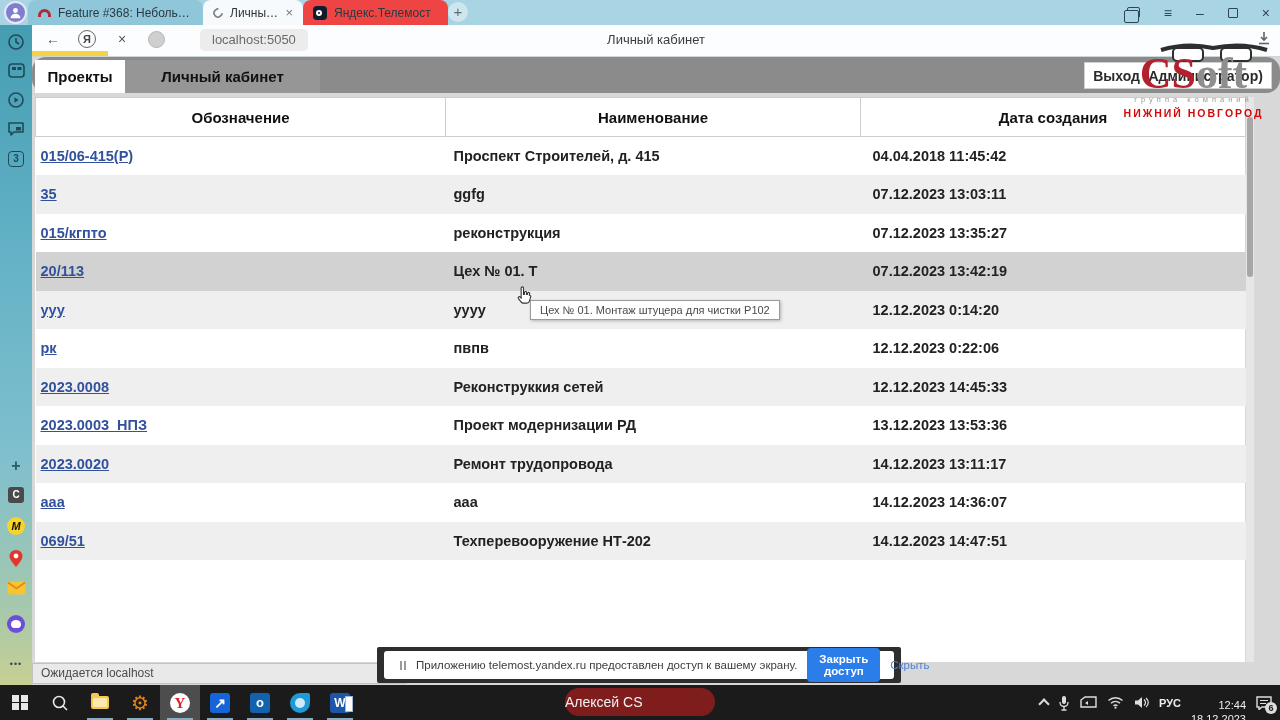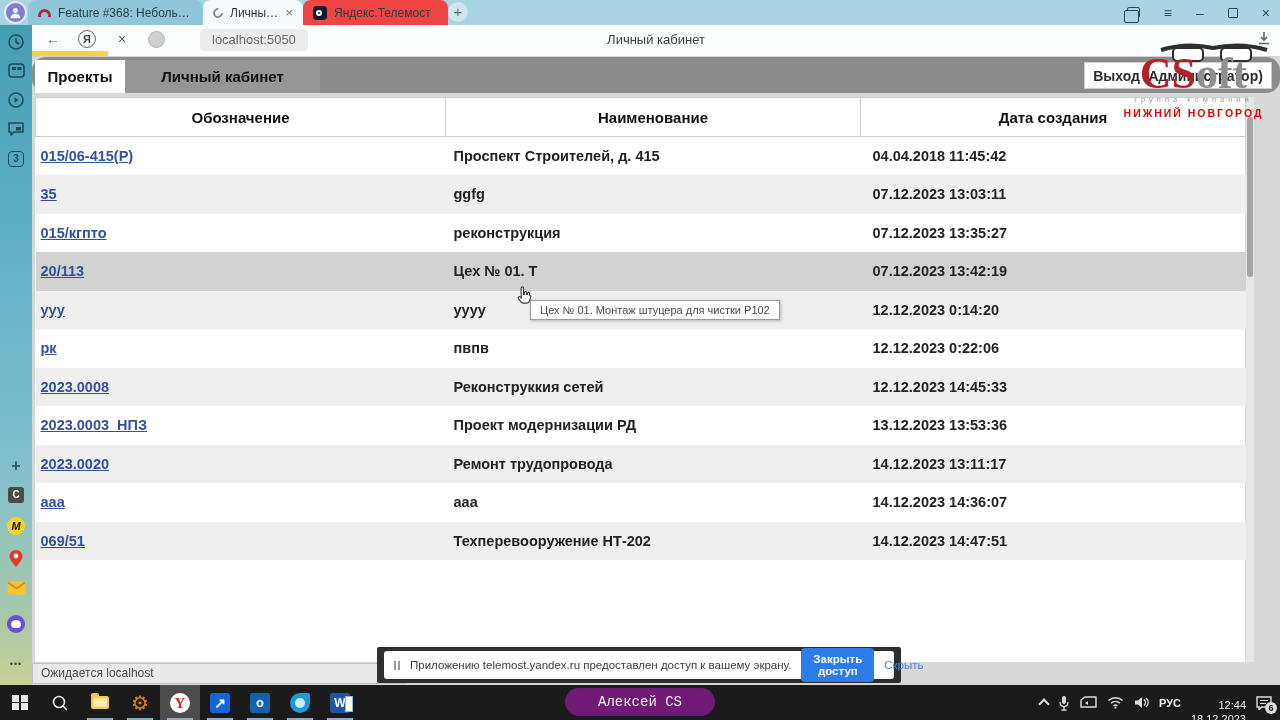--- a/index.html
+++ b/index.html
@@ -90,21 +90,21 @@
 
   .tooltip { position:absolute; left:498px; top:243px; background:#fff; border:1px solid #9a9a9a;
              padding:3px 9px; font-size:11px; color:#4a4a4a; white-space:nowrap; box-shadow:1px 1px 3px rgba(0,0,0,.25); z-index:6; }
   .cursor { position:absolute; left:482px; top:228px; z-index:7; }
 
   .statusbubble { position:absolute; left:0; bottom:1px; width:375px; height:21px; background:#e9e9e9;
                   border:1px solid #c2c2c2; font-size:12px; color:#4c4c4c; line-height:19px; padding-left:8px; }
 
   .notif-wrap { position:absolute; left:345px; bottom:2px; width:524px; height:36px; background:#2e2e2e;
                 border-radius:2px; display:flex; align-items:center; justify-content:center; z-index:8; }
-  .notif { width:510px; height:28px; background:#fff; border-radius:3px; display:flex; align-items:center; gap:10px; padding:0 10px; }
+  .notif { width:510px; height:28px; background:#fff; border-radius:3px; display:flex; align-items:center; gap:10px; padding:0 16px; }
   .pause-ico { display:flex; gap:2px; }
   .pause-ico i { width:2px; height:9px; background:#9a9a9a; display:block; }
   .notif-text { font-size:11.5px; color:#3c3c3c; white-space:nowrap; }
   .notif-btn { margin-left:auto; background:#2b7de9; color:#fff; border:none; border-radius:4px;
                font-family:inherit; font-size:11.5px; font-weight:bold; padding:5px 12px; cursor:pointer; }
   .notif-link { font-size:11.5px; color:#4a84d8; text-decoration:none; cursor:pointer; }
 
   
   .watermark { position:absolute; right:4px; top:36px; width:165px; text-align:center; z-index:50; pointer-events:none; }
   .glasses { margin-left:40px; margin-bottom:-14px; }
@@ -130,22 +130,22 @@
   .arrow-sq { width:20px; height:20px; background:#1565d8; border-radius:3px; color:#fff; font-size:14px;
               font-weight:bold; text-align:center; line-height:20px; }
   .outlook-sq { width:20px; height:20px; background:#1262ad; border-radius:3px; color:#fff; font-size:13px;
                 font-weight:bold; text-align:center; line-height:19px; }
   .nano-sq { width:20px; height:20px; background:#1d9bd8; border-radius:50% 10% 50% 50%; position:relative; }
   .nano-sq::after { content:""; position:absolute; left:5px; top:5px; width:10px; height:10px; border-radius:50%; background:#cfeafa; }
   .word-sq { width:20px; height:20px; background:#1d55a8; border-radius:3px; color:#fff; font-size:12px;
              font-weight:bold; text-align:center; line-height:20px; position:relative; }
   .word-sq::after { content:""; position:absolute; right:-3px; top:3px; width:6px; height:14px; background:#fff;
                     border:1px solid #9db7d8; }
-  .presenter { position:absolute; left:565px; top:3px; width:150px; height:28px; background:#701a75;
-               border-radius:14px; color:#f2f2f2; font-size:14px; text-align:center; line-height:28px;font-family:Liberation Mono, monospace; }
+  .presenter { position:absolute; left:565px; top:3px; width:150px; height:28px; background:#7f1d1d;
+               border-radius:14px; color:#f2f2f2; font-size:14px; line-height:28px; }
   .tray { position:absolute; right:0; top:0; height:35px; display:flex; align-items:center; gap:10px; padding-right:8px; }
   .tray-ico { display:flex; align-items:center; justify-content:center; cursor:pointer; }
   .chev { width:8px; height:8px; border-left:2px solid #ddd; border-top:2px solid #ddd; transform:rotate(45deg); margin-top:3px; }
   .lang { font-size:11px; font-weight:bold; color:#eee; cursor:pointer; }
   .clockbox { text-align:right; font-size:11px; line-height:1.25; color:#eee; cursor:pointer;margin-top:20px; }
   .notifico { position:relative; cursor:pointer; }
   .badge { position:absolute; right:-5px; bottom:-4px; width:12px; height:12px; background:#ddd; color:#222;
            border-radius:50%; font-size:9px; font-weight:bold; text-align:center; line-height:12px; }
 </style>
 </head>

